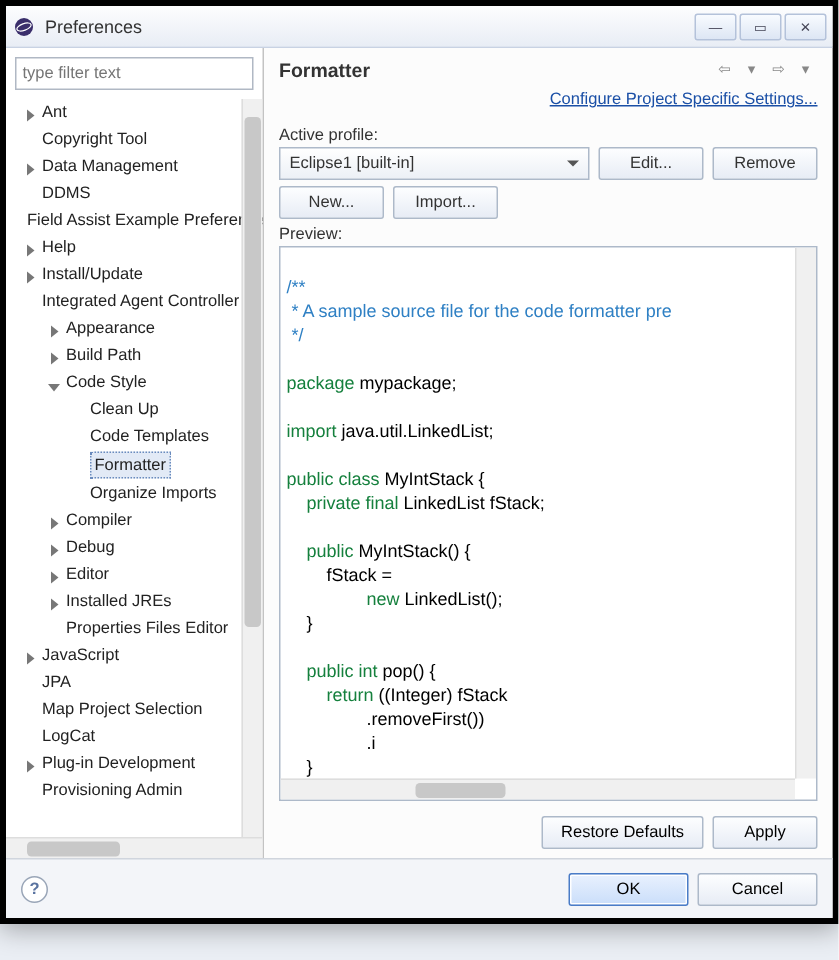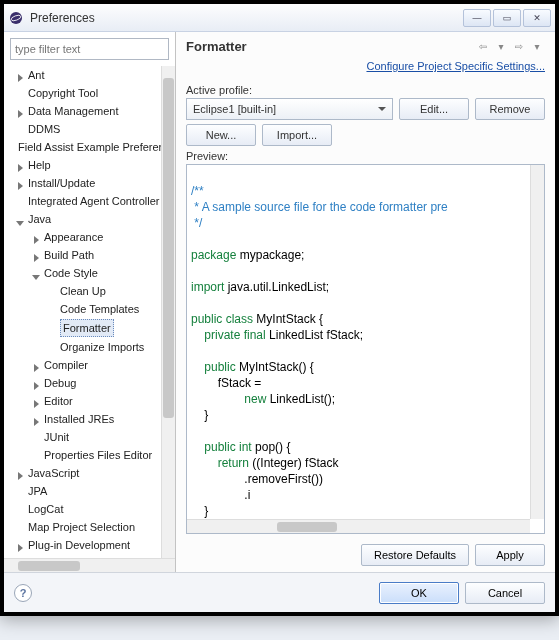--- a/index.html
+++ b/index.html
@@ -105,24 +105,20 @@
               <span>Help</span>
             </div>
             <div class="tree-item" style="padding-left: 8px;">
               <span class="twisty closed"></span>
               <span>Install/Update</span>
             </div>
             <div class="tree-item" style="padding-left: 8px;">
               <span class="twisty "></span>
               <span>Integrated Agent Controller</span>
             </div>
-            <div class="tree-item" style="padding-left: 8px;">
-              <span class="twisty open"></span>
-              <span>Java</span>
-            </div>
             <div class="tree-item" style="padding-left: 24px;">
               <span class="twisty closed"></span>
               <span>Appearance</span>
             </div>
             <div class="tree-item" style="padding-left: 24px;">
               <span class="twisty closed"></span>
               <span>Build Path</span>
             </div>
             <div class="tree-item" style="padding-left: 24px;">
               <span class="twisty open"></span>
@@ -155,41 +151,37 @@
             <div class="tree-item" style="padding-left: 24px;">
               <span class="twisty closed"></span>
               <span>Editor</span>
             </div>
             <div class="tree-item" style="padding-left: 24px;">
               <span class="twisty closed"></span>
               <span>Installed JREs</span>
             </div>
             <div class="tree-item" style="padding-left: 24px;">
               <span class="twisty "></span>
-              <span>JUnit</span>
-            </div>
-            <div class="tree-item" style="padding-left: 24px;">
-              <span class="twisty "></span>
               <span>Properties Files Editor</span>
             </div>
             <div class="tree-item" style="padding-left: 8px;">
               <span class="twisty closed"></span>
               <span>JavaScript</span>
             </div>
             <div class="tree-item" style="padding-left: 8px;">
               <span class="twisty "></span>
               <span>JPA</span>
             </div>
             <div class="tree-item" style="padding-left: 8px;">
               <span class="twisty "></span>
+              <span>Map Project Selection</span>
+            </div>
+            <div class="tree-item" style="padding-left: 8px;">
+              <span class="twisty "></span>
               <span>LogCat</span>
-            </div>
-            <div class="tree-item" style="padding-left: 8px;">
-              <span class="twisty "></span>
-              <span>Map Project Selection</span>
             </div>
             <div class="tree-item" style="padding-left: 8px;">
               <span class="twisty closed"></span>
               <span>Plug-in Development</span>
             </div>
             <div class="tree-item" style="padding-left: 8px;">
               <span class="twisty "></span>
               <span>Provisioning Admin</span>
             </div>
           </div>

